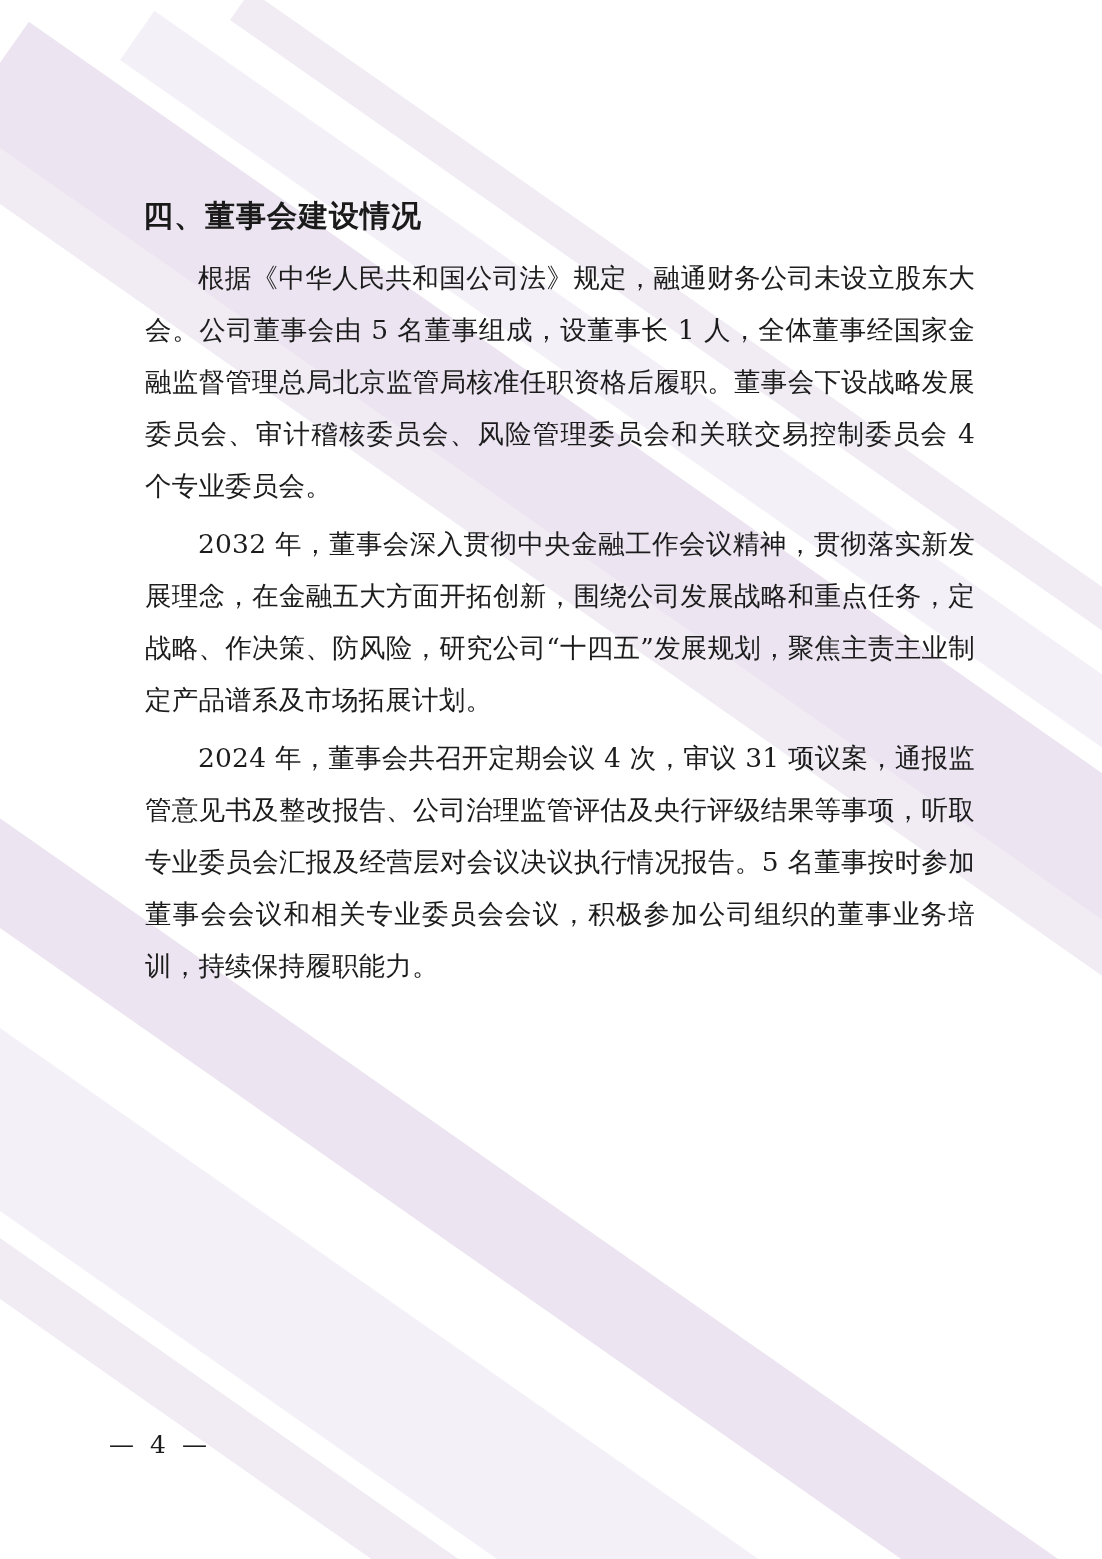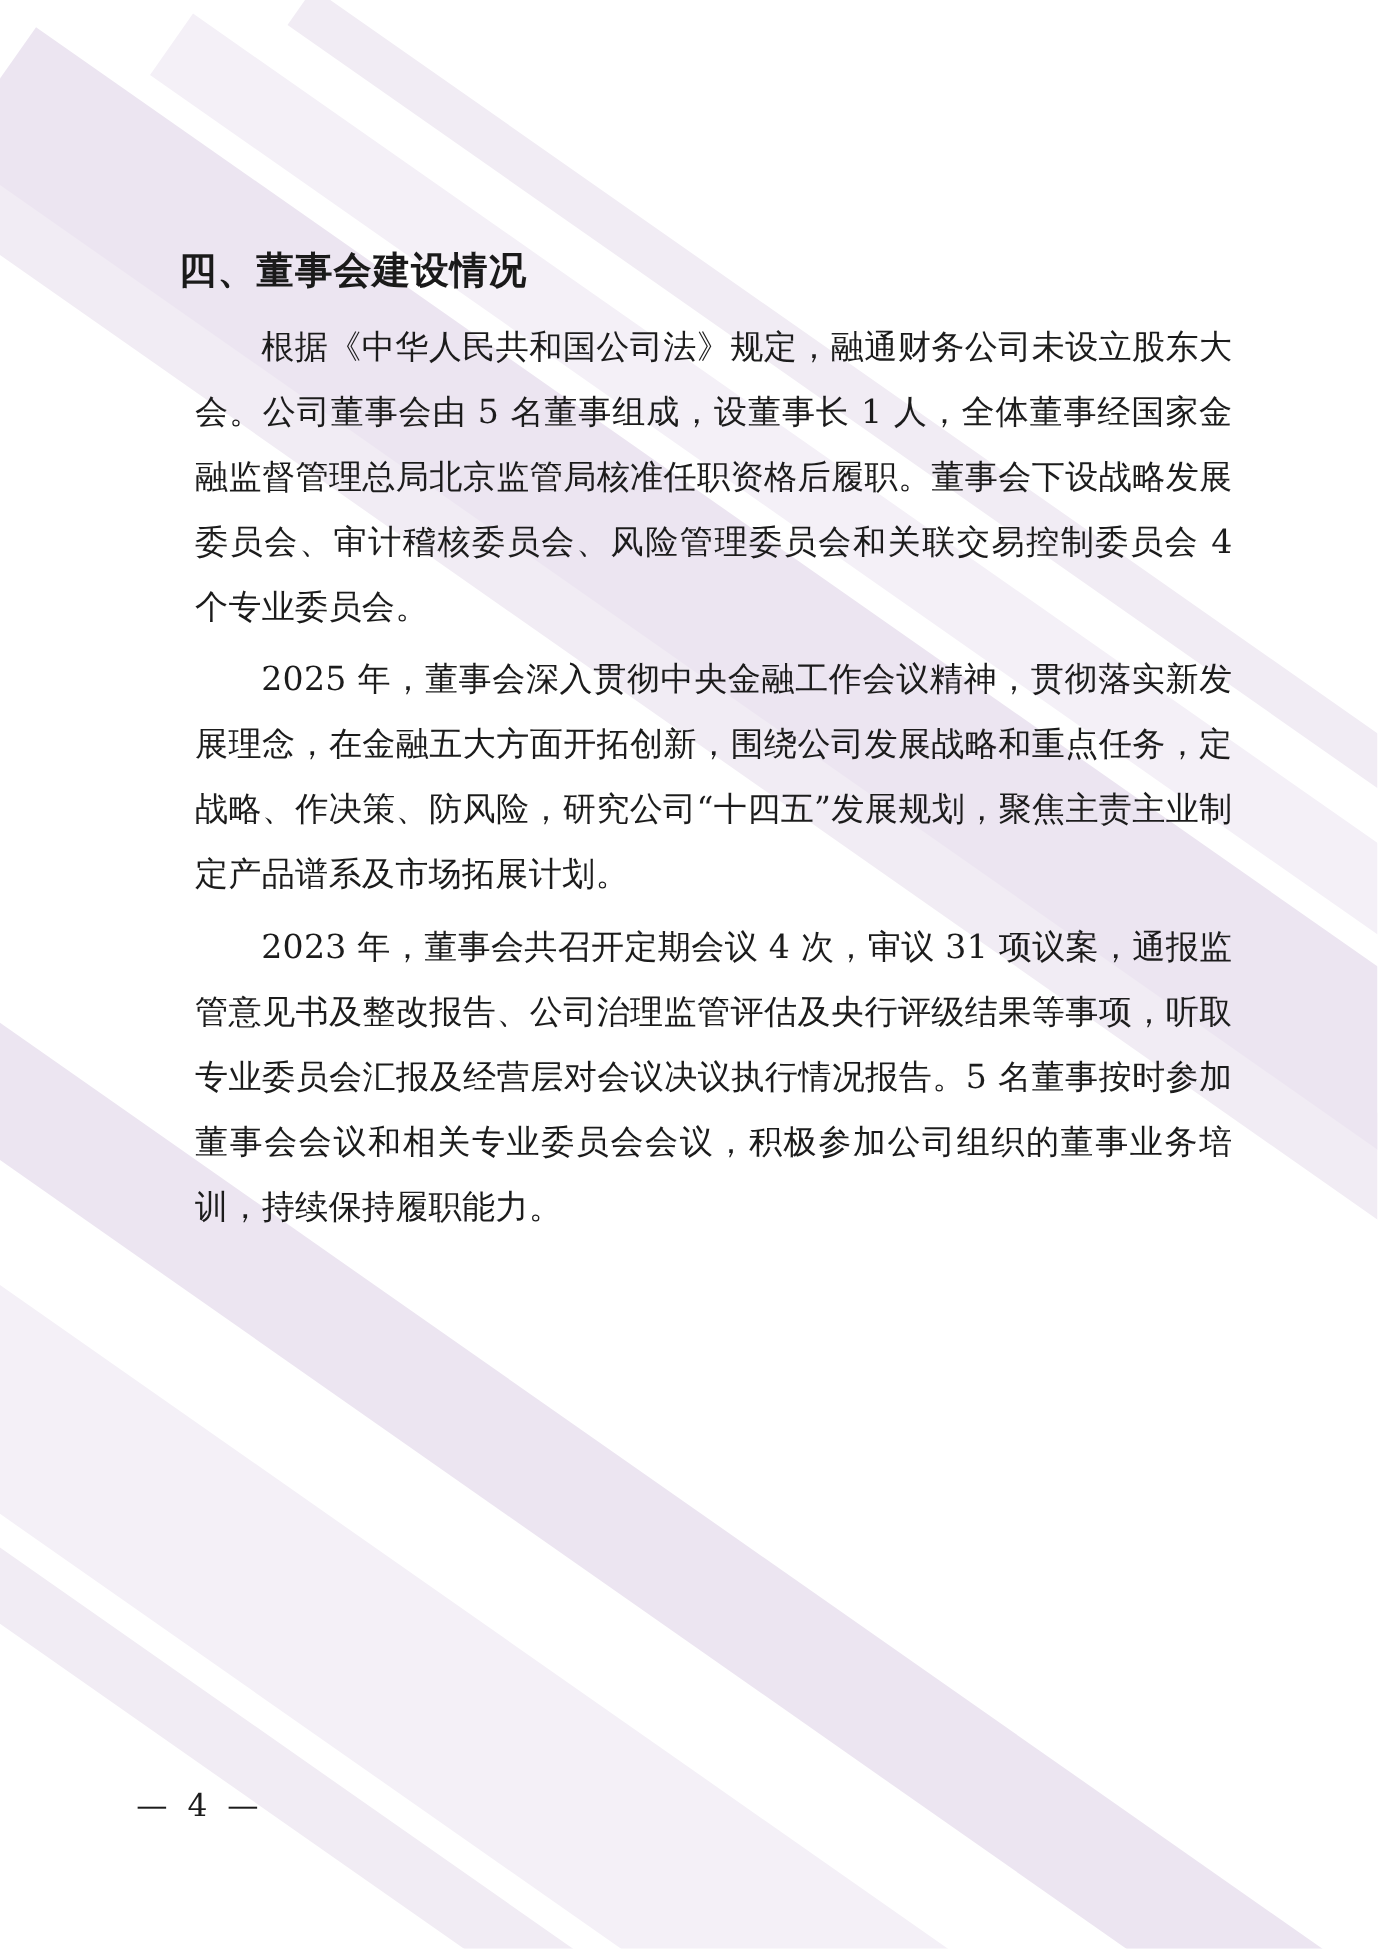--- a/index.html
+++ b/index.html
@@ -46,21 +46,21 @@
     top: 196px;
     font-size: 30px;
     font-weight: bold;
     color: #1a1a1a;
     letter-spacing: 1px;
     font-family: "DejaVu Serif", "Liberation Serif", serif;
   }
 
   .body-block {
     position: absolute;
-    left: 156px;
+    left: 145px;
     top: 252px;
     width: 830px;
   }
 
   p.para {
     margin: 0 0 6px 0;
     text-indent: 2em;
     font-size: 26.5px;
     line-height: 52px;
     color: #1c1c1c;
@@ -96,20 +96,20 @@
     <div class="wm-stripe s3" style="left:-330px; top:980px; width:150px; height:2100px;"></div>
     <div class="wm-stripe s1" style="left:-170px; top:1180px; width:50px; height:2100px;"></div>
   </div>
 
   <div class="content">
 
     <div class="heading">四、董事会建设情况</div>
 
     <div class="body-block">
       <p class="para">根据《中华人民共和国公司法》规定，融通财务公司未设立股东大会。公司董事会由 5 名董事组成，设董事长 1 人，全体董事经国家金融监督管理总局北京监管局核准任职资格后履职。董事会下设战略发展委员会、审计稽核委员会、风险管理委员会和关联交易控制委员会 4 个专业委员会。</p>
-      <p class="para">2025 年，董事会深入贯彻中央金融工作会议精神，贯彻落实新发展理念，在金融五大方面开拓创新，围绕公司发展战略和重点任务，定战略、作决策、防风险，研究公司“十四五”发展规划，聚焦主责主业制定产品谱系及市场拓展计划。</p>
-      <p class="para">2023 年，董事会共召开定期会议 4 次，审议 31 项议案，通报监管意见书及整改报告、公司治理监管评估及央行评级结果等事项，听取专业委员会汇报及经营层对会议决议执行情况报告。5 名董事按时参加董事会会议和相关专业委员会会议，积极参加公司组织的董事业务培训，持续保持履职能力。</p>
+      <p class="para">2032 年，董事会深入贯彻中央金融工作会议精神，贯彻落实新发展理念，在金融五大方面开拓创新，围绕公司发展战略和重点任务，定战略、作决策、防风险，研究公司“十四五”发展规划，聚焦主责主业制定产品谱系及市场拓展计划。</p>
+      <p class="para">2024 年，董事会共召开定期会议 4 次，审议 31 项议案，通报监管意见书及整改报告、公司治理监管评估及央行评级结果等事项，听取专业委员会汇报及经营层对会议决议执行情况报告。5 名董事按时参加董事会会议和相关专业委员会会议，积极参加公司组织的董事业务培训，持续保持履职能力。</p>
     </div>
 
     <div class="page-number">— 4 —</div>
 
   </div>
 </div>
 
 </body></html>

